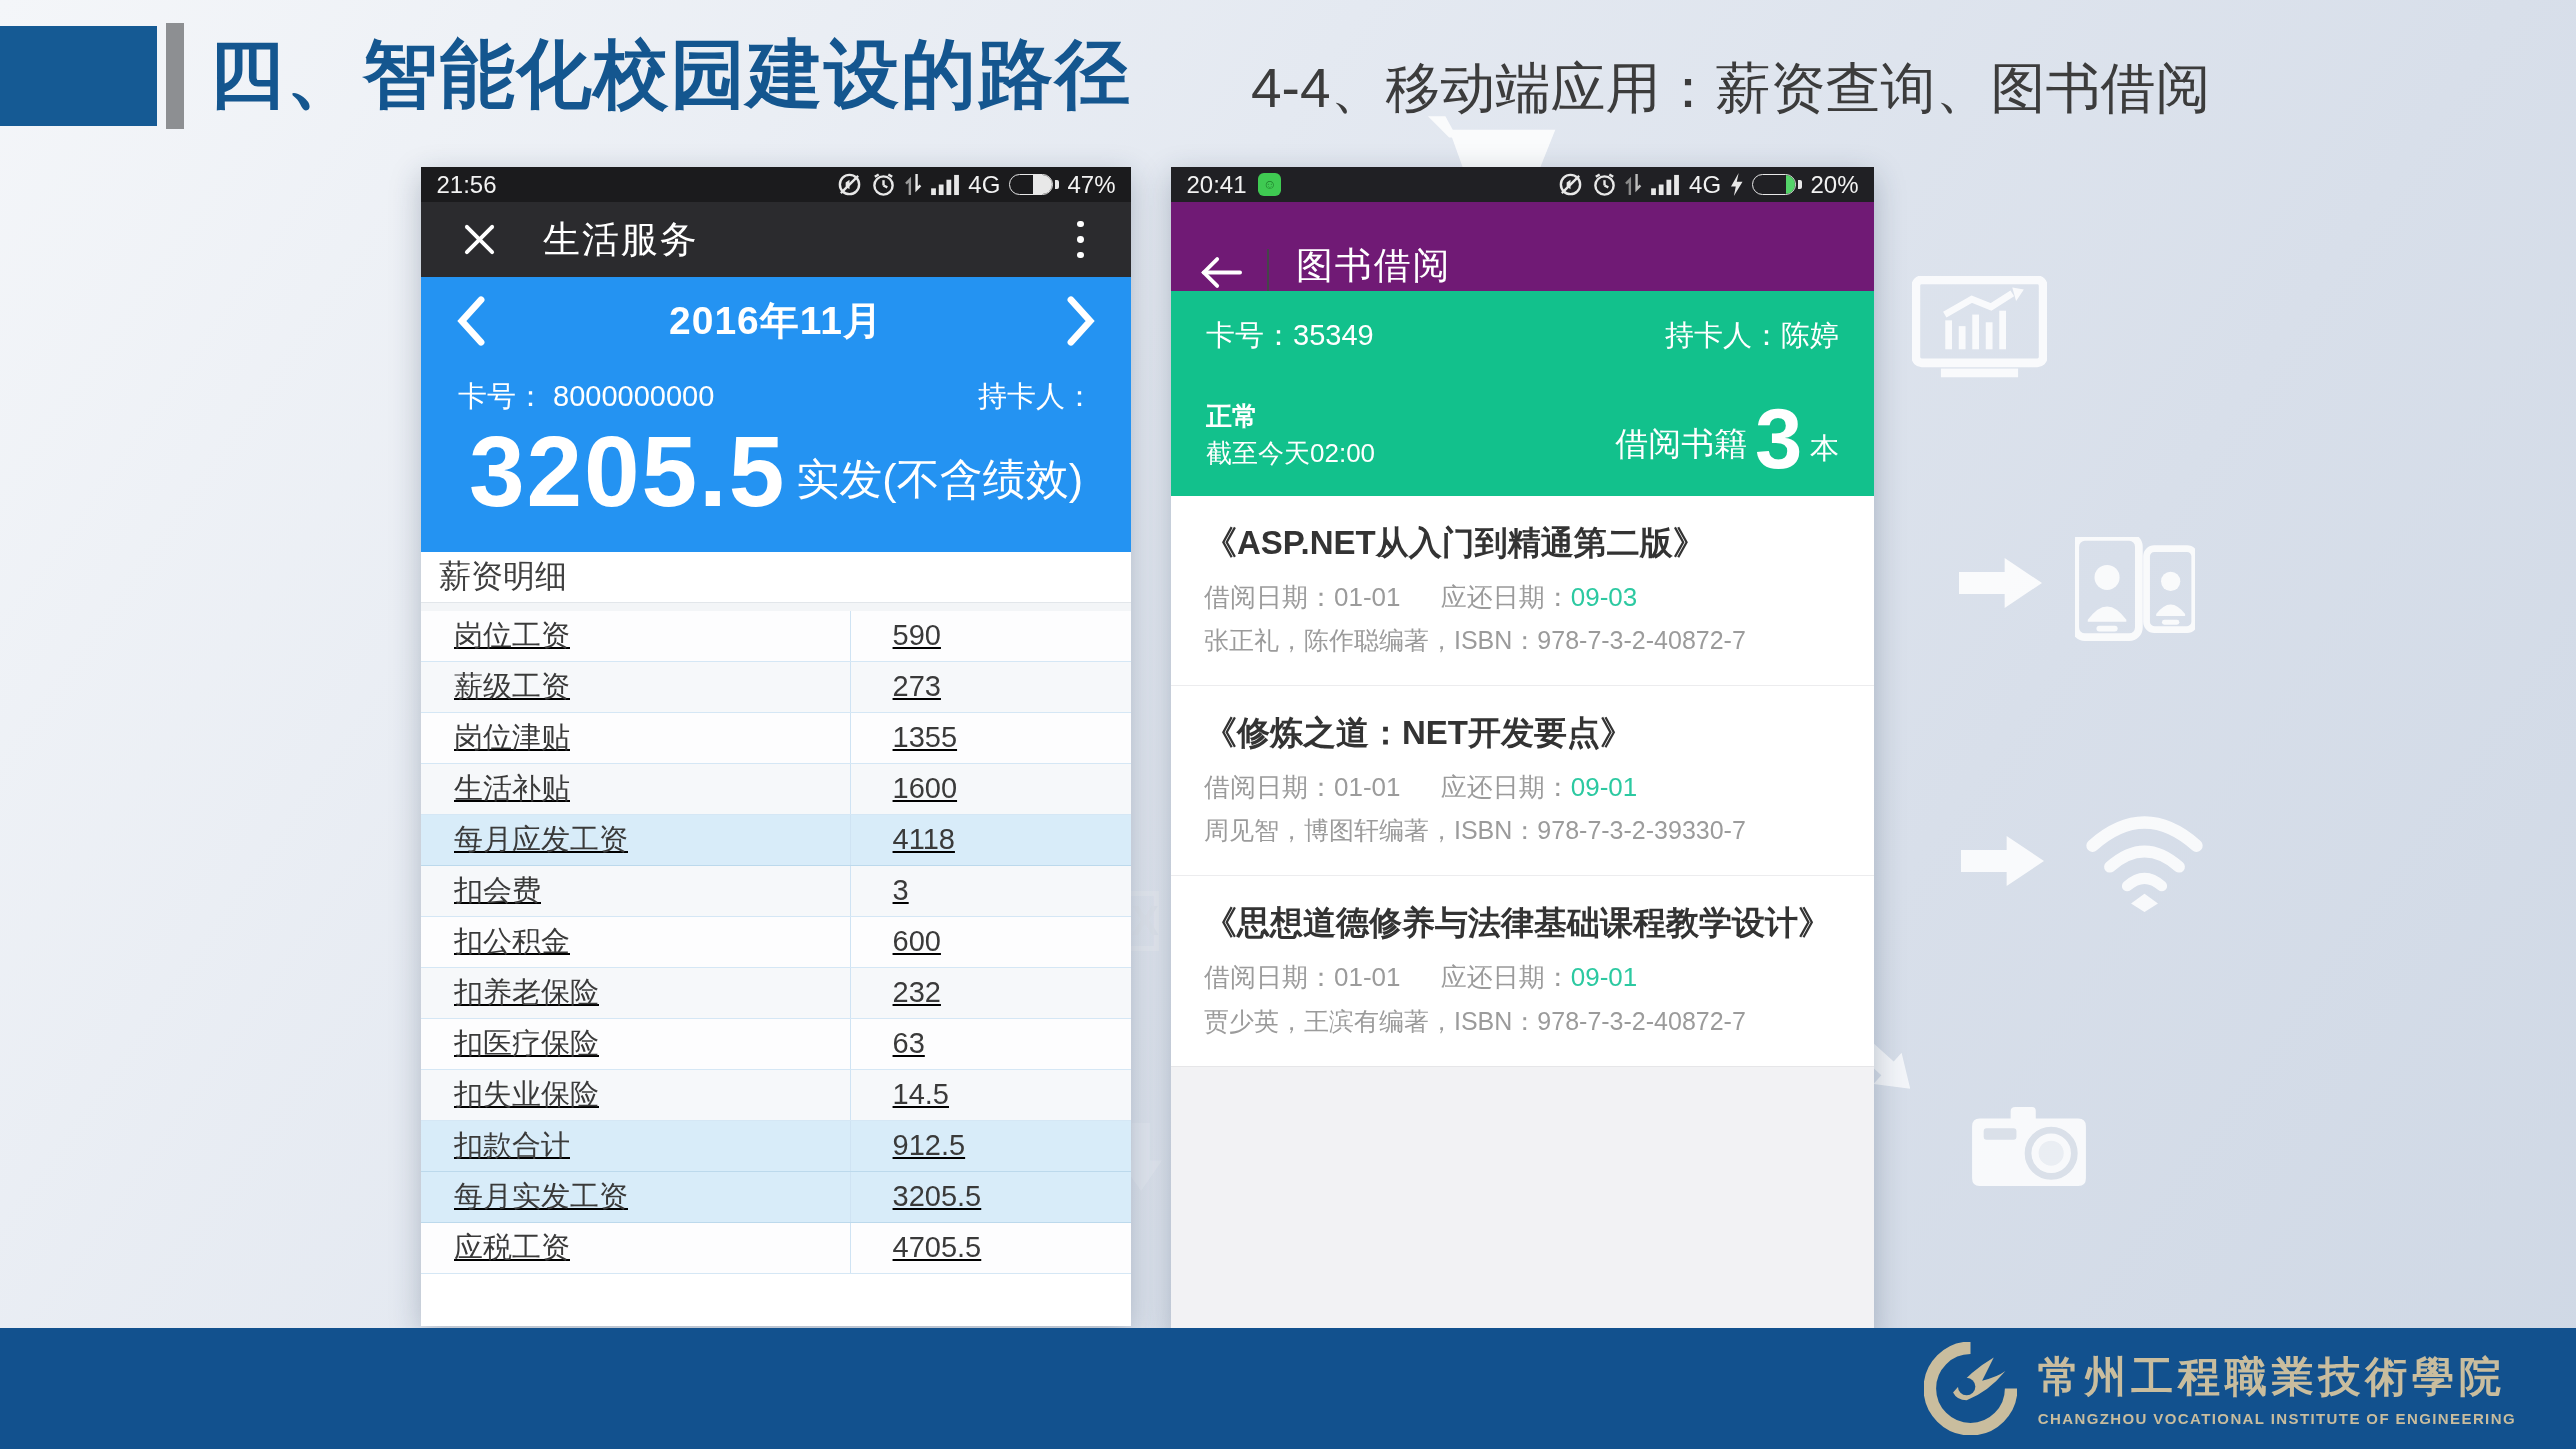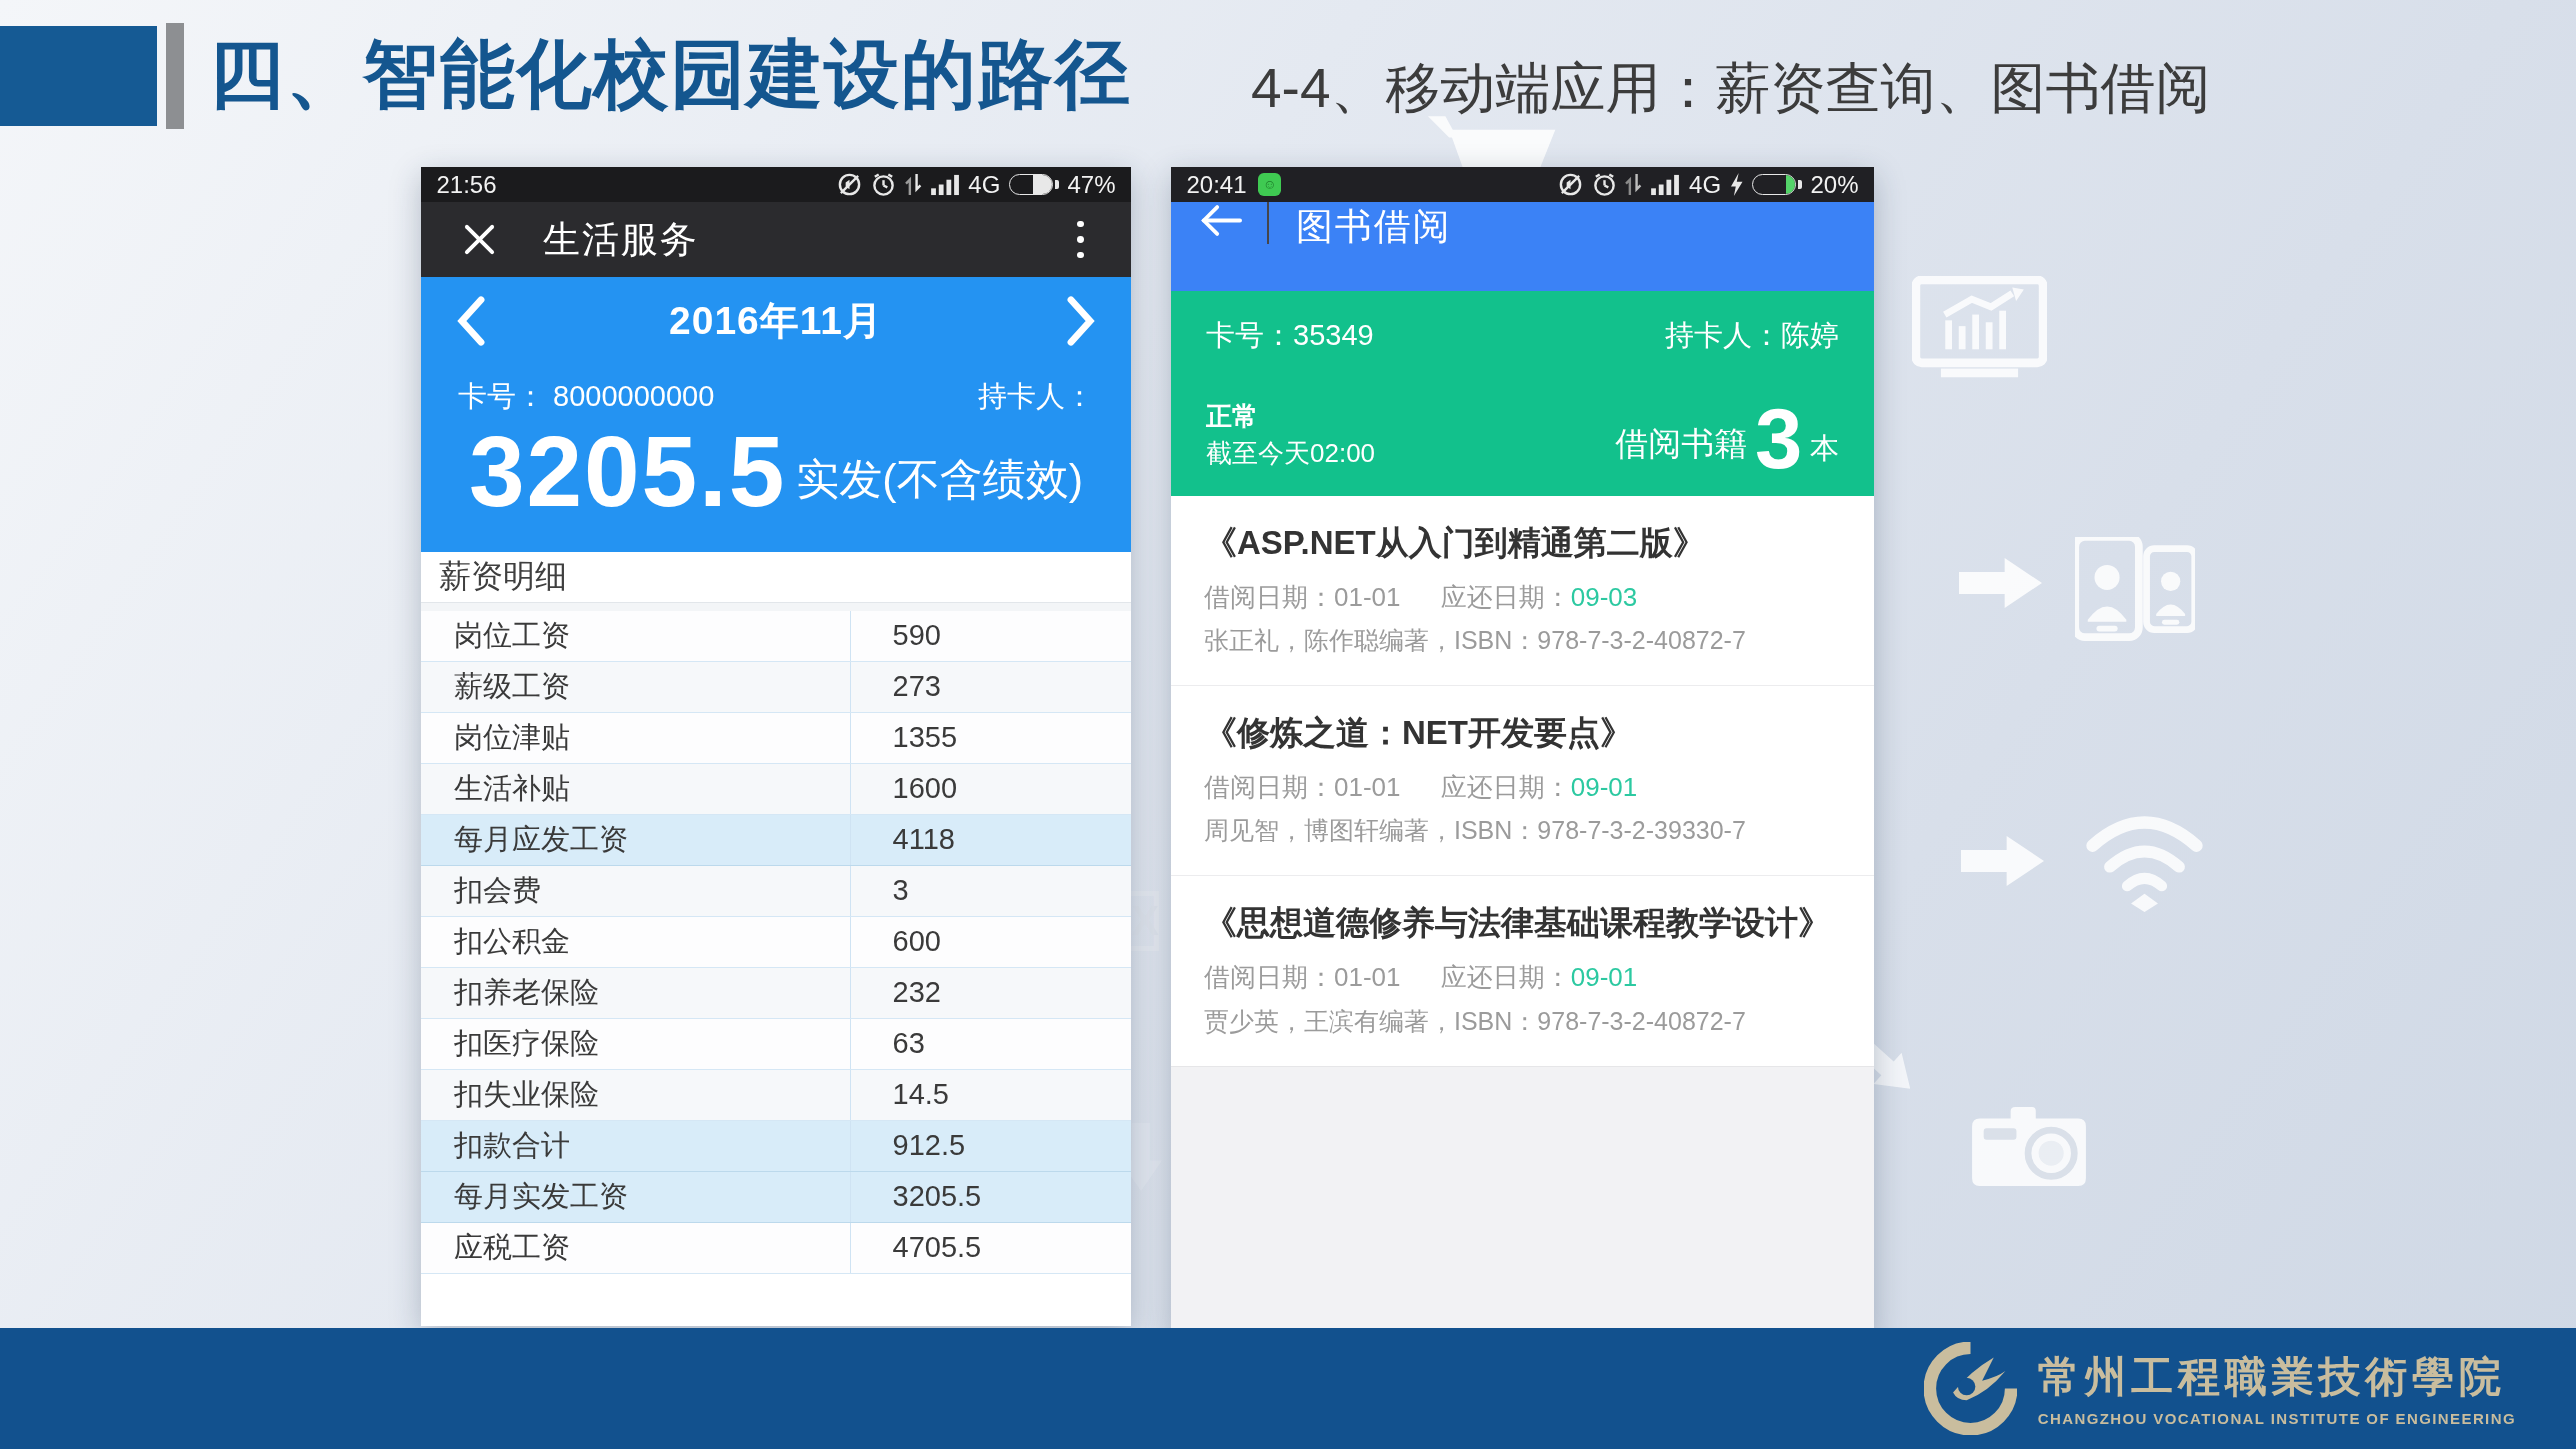--- a/index.html
+++ b/index.html
@@ -45,33 +45,33 @@
   .month-nav{display:flex;align-items:center;padding:17.4px 33px 0 33px;}
   .month-label{flex:1;text-align:center;font-size:39px;font-weight:600;letter-spacing:1px;}
   .chev{cursor:pointer;}
   .card-row{display:flex;justify-content:space-between;padding:29px 37px 0 37px;font-size:29px;}
   .amount-row{display:flex;justify-content:center;align-items:flex-end;margin-top:1.9px;}
   .amount{font-size:100px;font-weight:800;line-height:1.05;letter-spacing:1.9px;}
   .amount-caption{font-size:43px;margin-left:10px;margin-bottom:15.5px;}
   .section-head{height:51px;display:flex;align-items:center;padding-left:18px;font-size:32px;color:#3f3f3f;
     border-bottom:1.9px solid #e2e6ea;background:#fff;}
   .tbl-gap{height:7.7px;background:#f3f5f7;}
-  .srow{display:flex;height:51px;align-items:stretch;border-bottom:1.9px solid #d5e7f5;background:#fdfdfe;}
+  .srow{display:flex;height:51px;align-items:stretch;border-bottom:1.9px solid #d5e7f5;background:#fdfdfe;text-decoration:underline;}
   .srow:nth-of-type(even):not(.hl){background:#f6f8fa;}
   .srow.hl{background:#d8ecf9;border-bottom-color:#bcd9ec;}
   .srow .c-label{width:60.5%;display:flex;align-items:center;padding-left:33px;font-size:29px;color:#3a3a3a;
     border-right:1.9px solid #cfe3f3;}
   .srow .c-value{flex:1;display:flex;align-items:center;padding-left:42px;font-size:29px;color:#3a3a3a;}
 
   
   .phone-right{left:1171px;top:167px;width:703px;height:1171px;background:#f2f2f4;display:flex;flex-direction:column;}
   .phone-right .statusbar{height:35px;background:#202024;}
   .app-chip{width:23px;height:23px;border-radius:5.8px;background:#3fca52;margin-left:11.6px;
     display:flex;align-items:center;justify-content:center;font-size:13.5px;color:#1f7d2b;}
-  .pr-header{height:89px;background:#3b82f6;display:flex;align-items:flex-start;color:#fff;padding:0 29px;}
+  .pr-header{height:89px;background:#701a75;display:flex;align-items:flex-end;color:#fff;padding:0 29px;}
   .pr-divider{width:1.9px;height:42px;background:#45454a;margin:0 0 0 25px;}
   .pr-title{font-size:37px;margin-left:27px;letter-spacing:1.9px;}
   .green-panel{height:205px;background:#12c18c;color:#fff;padding:25px 35px 19.3px 35px;position:relative;}
   .gp-top{display:flex;justify-content:space-between;font-size:29px;}
   .gp-status{position:absolute;left:35px;bottom:23px;font-size:26px;line-height:1.45;}
   .gp-status b{font-size:26px;}
   .gp-count{position:absolute;right:35px;bottom:15.5px;display:flex;align-items:flex-end;}
   .gp-count .lbl{font-size:33px;margin-bottom:13.5px;}
   .gp-count .num{font-size:85px;font-weight:700;line-height:1;margin:0 7.7px;}
   .gp-count .unit{font-size:29px;margin-bottom:11.6px;}

